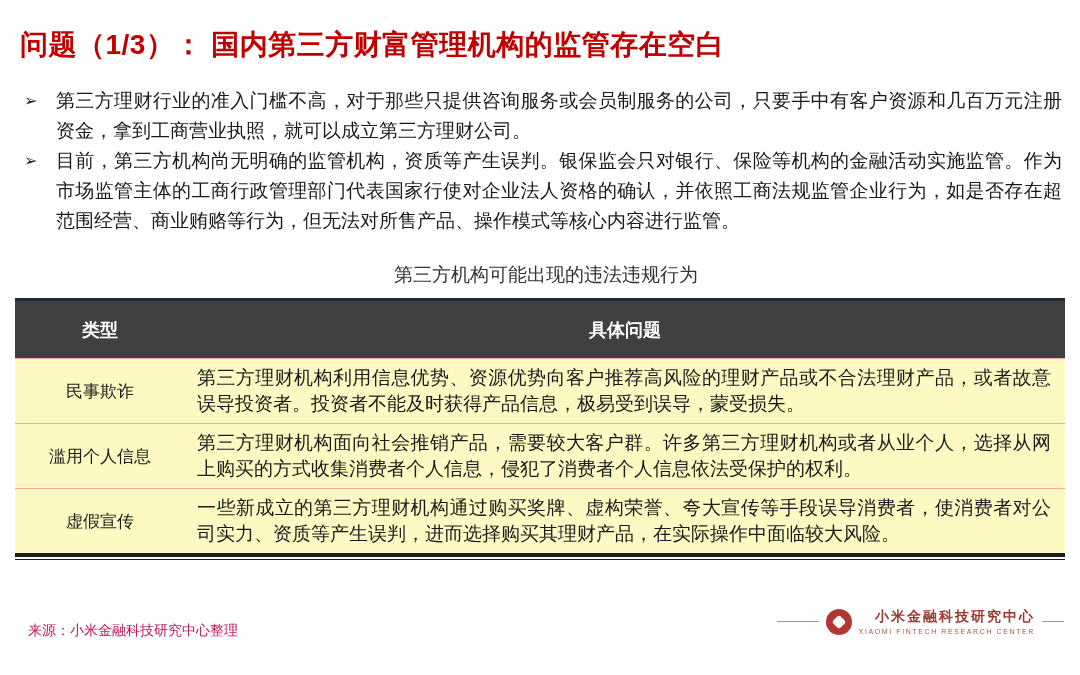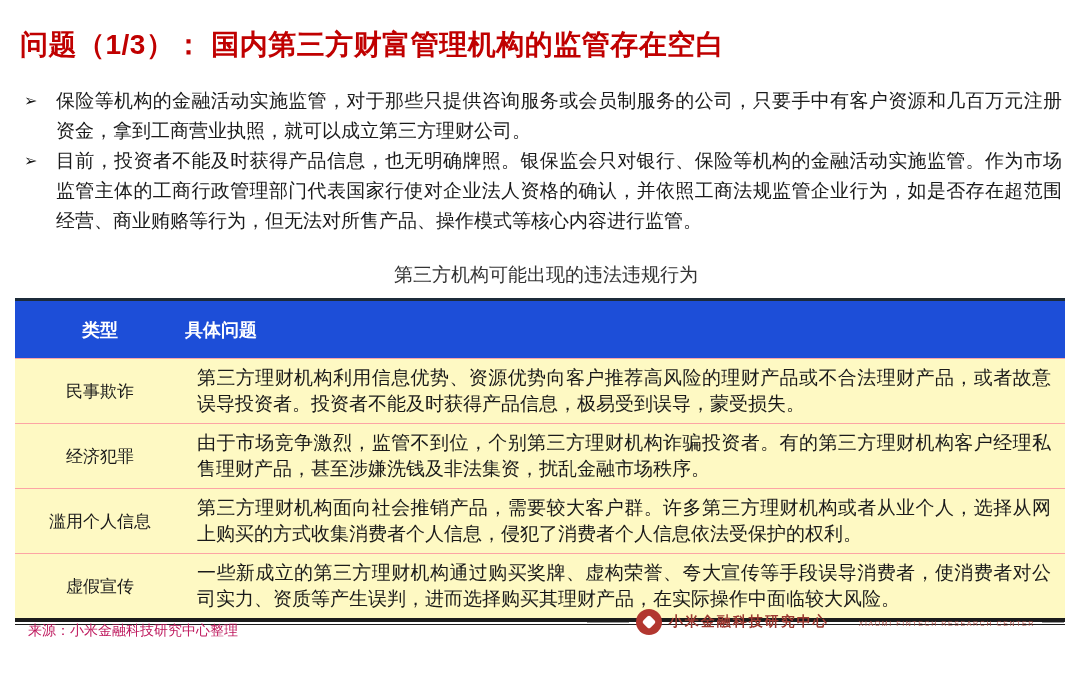--- a/index.html
+++ b/index.html
@@ -28,25 +28,25 @@
   .bullet .btxt{flex:1;text-align:justify;}
   .table-caption{
     position:absolute;left:0;right:0;top:262px;
     text-align:center;font-size:19px;color:#333333;padding-left:12px;
   }
   .vtable{
     position:absolute;left:15px;top:298px;width:1050px;
     border-top:3px solid #1c2b3a;
   }
   .thead{
-    display:flex;background:#1d4ed8;height:57px;align-items:center;
+    display:flex;background:#404040;height:57px;align-items:center;
     color:#ffffff;font-weight:bold;font-size:18px;
   }
   .col-type{flex:0 0 170px;text-align:center;}
-  .col-issue{flex:1;text-align:left;}
+  .col-issue{flex:1;text-align:center;}
   .trow{
     position:relative;
     display:flex;align-items:center;
     min-height:63px;
     border-top:1px solid #fca5a5;
     background:#fef9c3;
   }
   .trow:first-of-type{border-top:none;}
   .trow:first-of-type::after{
     content:"";position:absolute;left:163px;top:0;width:16px;height:3px;
@@ -74,62 +74,58 @@
   .logo-line.left{width:42px;}
   .logo-line.right{width:22px;}
   .logo-mark{
     position:relative;width:26px;height:26px;border-radius:50%;
     background:#B23730;flex:0 0 26px;
   }
   .logo-mark::after{
     content:"";position:absolute;left:8px;top:8px;width:10px;height:10px;
     background:#ffffff;transform:rotate(45deg);border-radius:2px;
   }
-  .logo-text{display:flex;flex-direction:row;align-items:center;gap:30px;}
+  .logo-text{display:flex;flex-direction:column;align-items:flex-end;}
   .logo-cn{
     font-size:14px;font-weight:bold;color:#9C3A32;letter-spacing:2px;
   }
   .logo-en{
     font-size:7px;color:#A9544C;letter-spacing:1.6px;margin-top:2px;
     text-transform:uppercase;
   }
 </style>
 </head>
 <body>
 
 <div class="slide">
 
   <div class="title">问题（1/3）： 国内第三方财富管理机构的监管存在空白</div>
 
   <div class="bullets">
     <div class="bullet">
       <span class="marker">➢</span>
-      <span class="btxt">保险等机构的金融活动实施监管，对于那些只提供咨询服务或会员制服务的公司，只要手中有客户资源和几百万元注册资金，拿到工商营业执照，就可以成立第三方理财公司。</span>
+      <span class="btxt">第三方理财行业的准入门槛不高，对于那些只提供咨询服务或会员制服务的公司，只要手中有客户资源和几百万元注册资金，拿到工商营业执照，就可以成立第三方理财公司。</span>
     </div>
     <div class="bullet">
       <span class="marker">➢</span>
-      <span class="btxt">目前，投资者不能及时获得产品信息，也无明确牌照。银保监会只对银行、保险等机构的金融活动实施监管。作为市场监管主体的工商行政管理部门代表国家行使对企业法人资格的确认，并依照工商法规监管企业行为，如是否存在超范围经营、商业贿赂等行为，但无法对所售产品、操作模式等核心内容进行监管。</span>
+      <span class="btxt">目前，第三方机构尚无明确的监管机构，资质等产生误判。银保监会只对银行、保险等机构的金融活动实施监管。作为市场监管主体的工商行政管理部门代表国家行使对企业法人资格的确认，并依照工商法规监管企业行为，如是否存在超范围经营、商业贿赂等行为，但无法对所售产品、操作模式等核心内容进行监管。</span>
     </div>
   </div>
 
   <div class="table-caption">第三方机构可能出现的违法违规行为</div>
 
   <div class="vtable">
     <div class="thead">
       <div class="col-type">类型</div>
       <div class="col-issue">具体问题</div>
     </div>
 
     <div class="trow">
       <div class="col-type">民事欺诈</div>
       <div class="col-issue">第三方理财机构利用信息优势、资源优势向客户推荐高风险的理财产品或不合法理财产品，或者故意误导投资者。投资者不能及时获得产品信息，极易受到误导，蒙受损失。</div>
-    </div>
-    <div class="trow">
-      <div class="col-type">经济犯罪</div>
-      <div class="col-issue">由于市场竞争激烈，监管不到位，个别第三方理财机构诈骗投资者。有的第三方理财机构客户经理私售理财产品，甚至涉嫌洗钱及非法集资，扰乱金融市场秩序。</div>
     </div>
     <div class="trow">
       <div class="col-type">滥用个人信息</div>
       <div class="col-issue">第三方理财机构面向社会推销产品，需要较大客户群。许多第三方理财机构或者从业个人，选择从网上购买的方式收集消费者个人信息，侵犯了消费者个人信息依法受保护的权利。</div>
     </div>
     <div class="trow">
       <div class="col-type">虚假宣传</div>
       <div class="col-issue">一些新成立的第三方理财机构通过购买奖牌、虚构荣誉、夸大宣传等手段误导消费者，使消费者对公司实力、资质等产生误判，进而选择购买其理财产品，在实际操作中面临较大风险。</div>
     </div>
 

